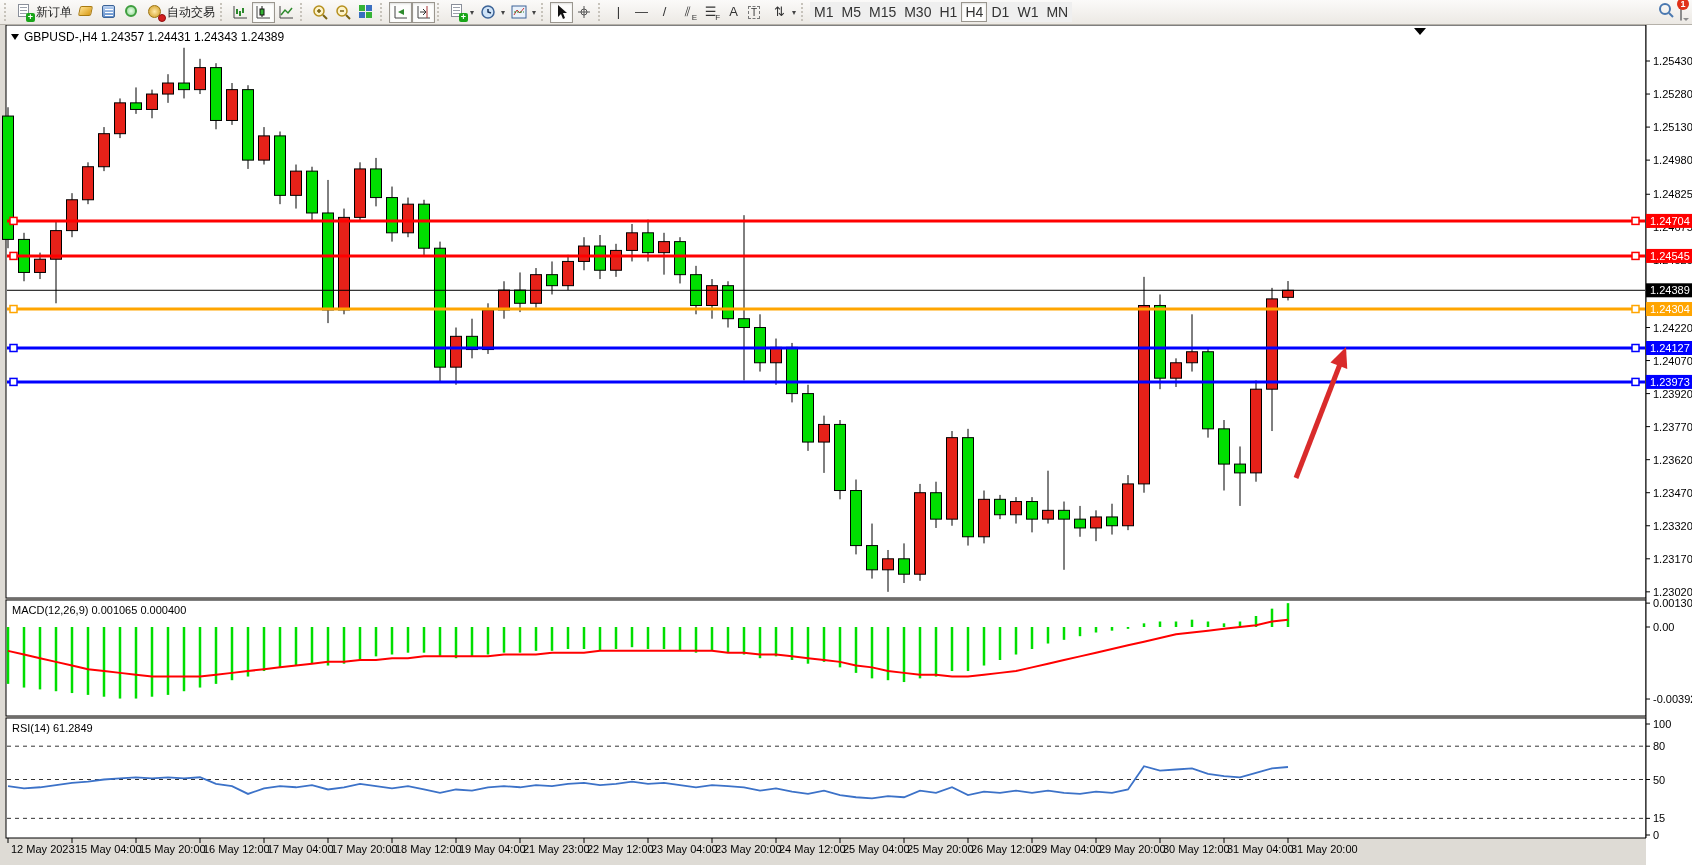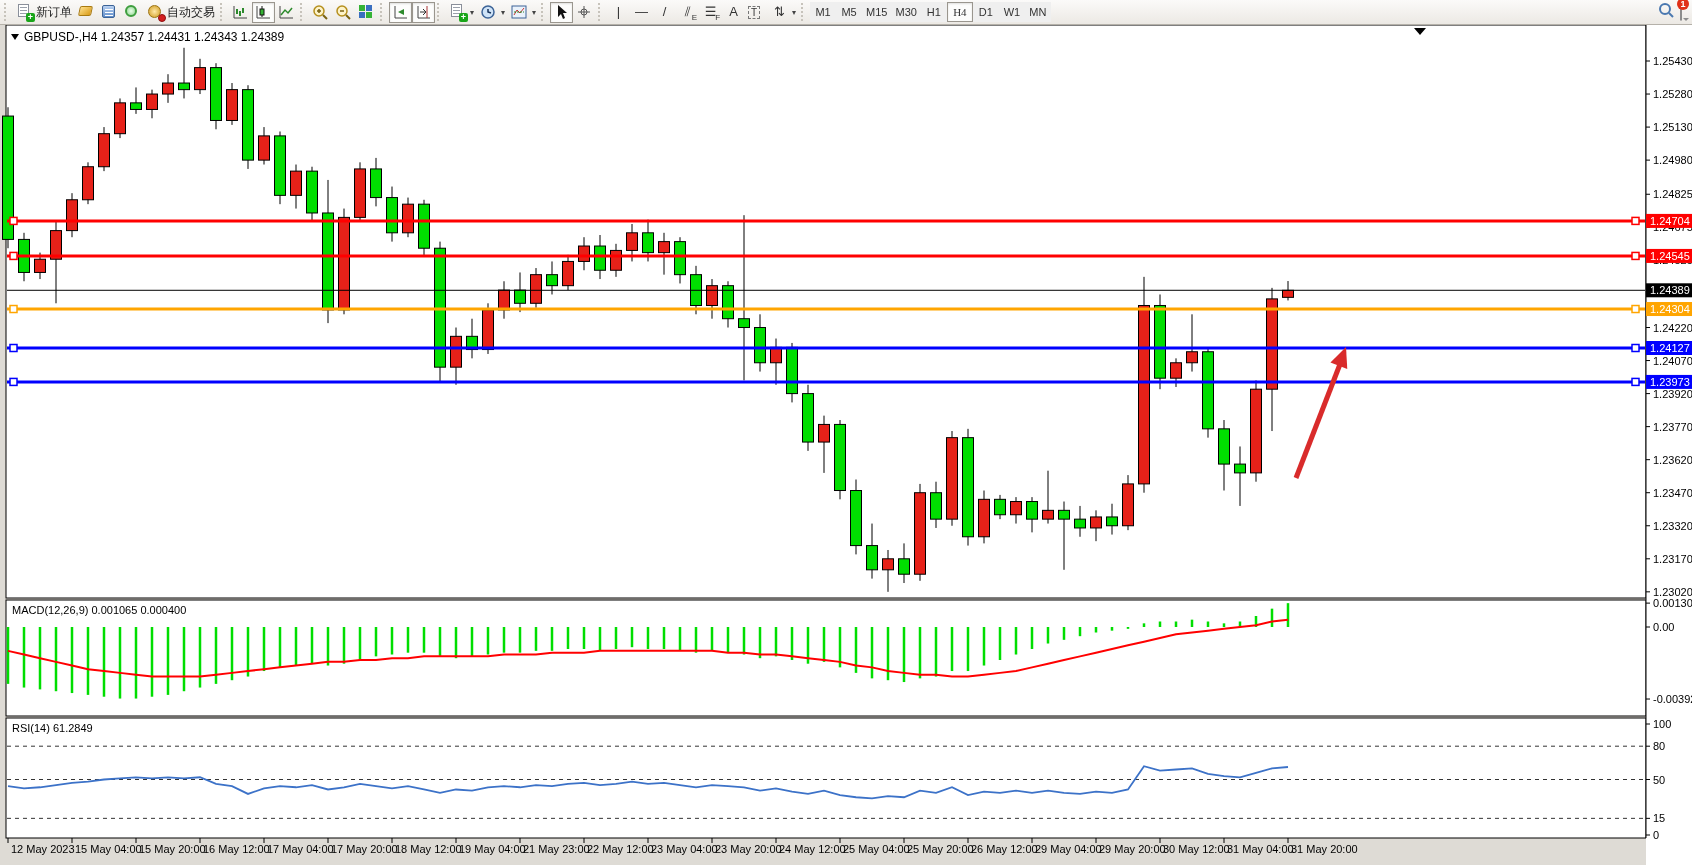--- a/index.html
+++ b/index.html
@@ -10,24 +10,24 @@
              background:linear-gradient(#fbfaf9,#ecE9e4); border-bottom:1px solid #b5b1a9;
              display:flex; align-items:center; padding:1px 2px; z-index:5; }
   .tb-handle { width:5px; height:18px; border-left:2px dotted #c7c3bb; margin:0 4px 0 2px; }
   .tb-group { display:flex; align-items:center; height:23px; }
   .tb-btn { display:flex; align-items:center; gap:3px; height:21px; min-width:23px;
             padding:0 2px; border:1px solid transparent; background:transparent;
             font-family:"Liberation Sans",sans-serif; font-size:12px; color:#222; cursor:default; }
   .tb-btn.pressed { background:#fdfdfc; border:1px solid #9a968e;
                     box-shadow:inset 0 1px 2px rgba(0,0,0,.12); }
   .tb-btn .caret { font-size:8px; color:#444; margin-left:1px; }
-  .tf-btn { height:20px; min-width:26px; justify-content:center; font-size:11px; color:#333;
+  .tf-btn { height:20px; min-width:26px; justify-content:center; font-size:14px; color:#333;
             display:flex; align-items:center; border:1px solid transparent; padding:0 3px; }
   .tf-btn.pressed { background:#fdfdfc; border:1px solid #9a968e;
-                    box-shadow:inset 0 1px 2px rgba(0,0,0,.12);font-family:Liberation Serif, serif; }
+                    box-shadow:inset 0 1px 2px rgba(0,0,0,.12); }
   .ic { width:17px; height:16px; display:inline-block; position:relative; }
   .ic svg { display:block; }
   .doc { position:absolute; left:2px; top:0; width:11px; height:13px; background:#fff;
          border:1px solid #8a8f9a; }
   .doc-lines { position:absolute; left:4px; top:3px; width:7px; height:1px; background:#9aa0ab;
                box-shadow:0 3px 0 #9aa0ab, 0 6px 0 #9aa0ab; }
   .plus-badge { position:absolute; right:-2px; bottom:-2px; width:9px; height:9px;
                 background:#19a519; color:#fff; font-size:9px; line-height:9px; font-weight:bold;
                 text-align:center; border-radius:2px; }
   .mw-shape { position:absolute; left:1px; top:2px; width:13px; height:10px;

